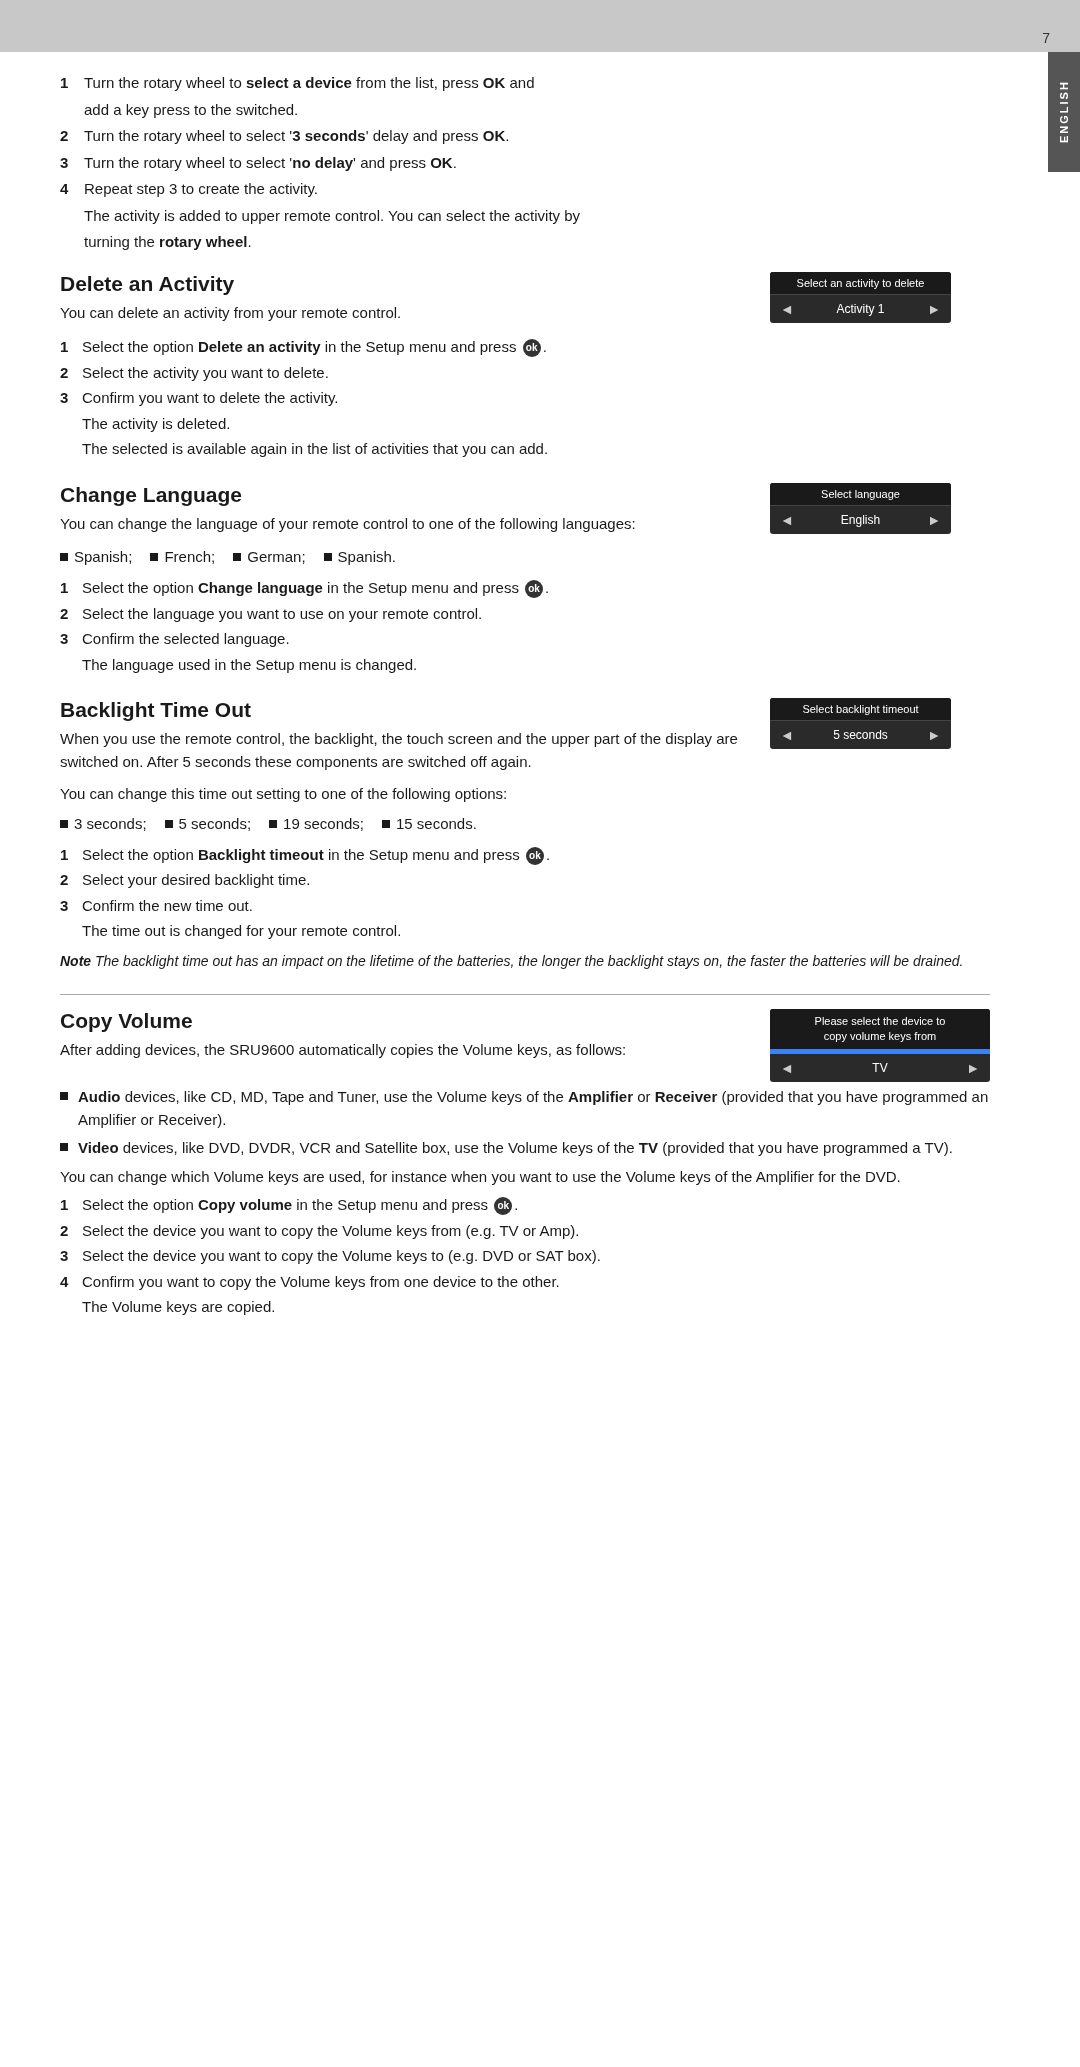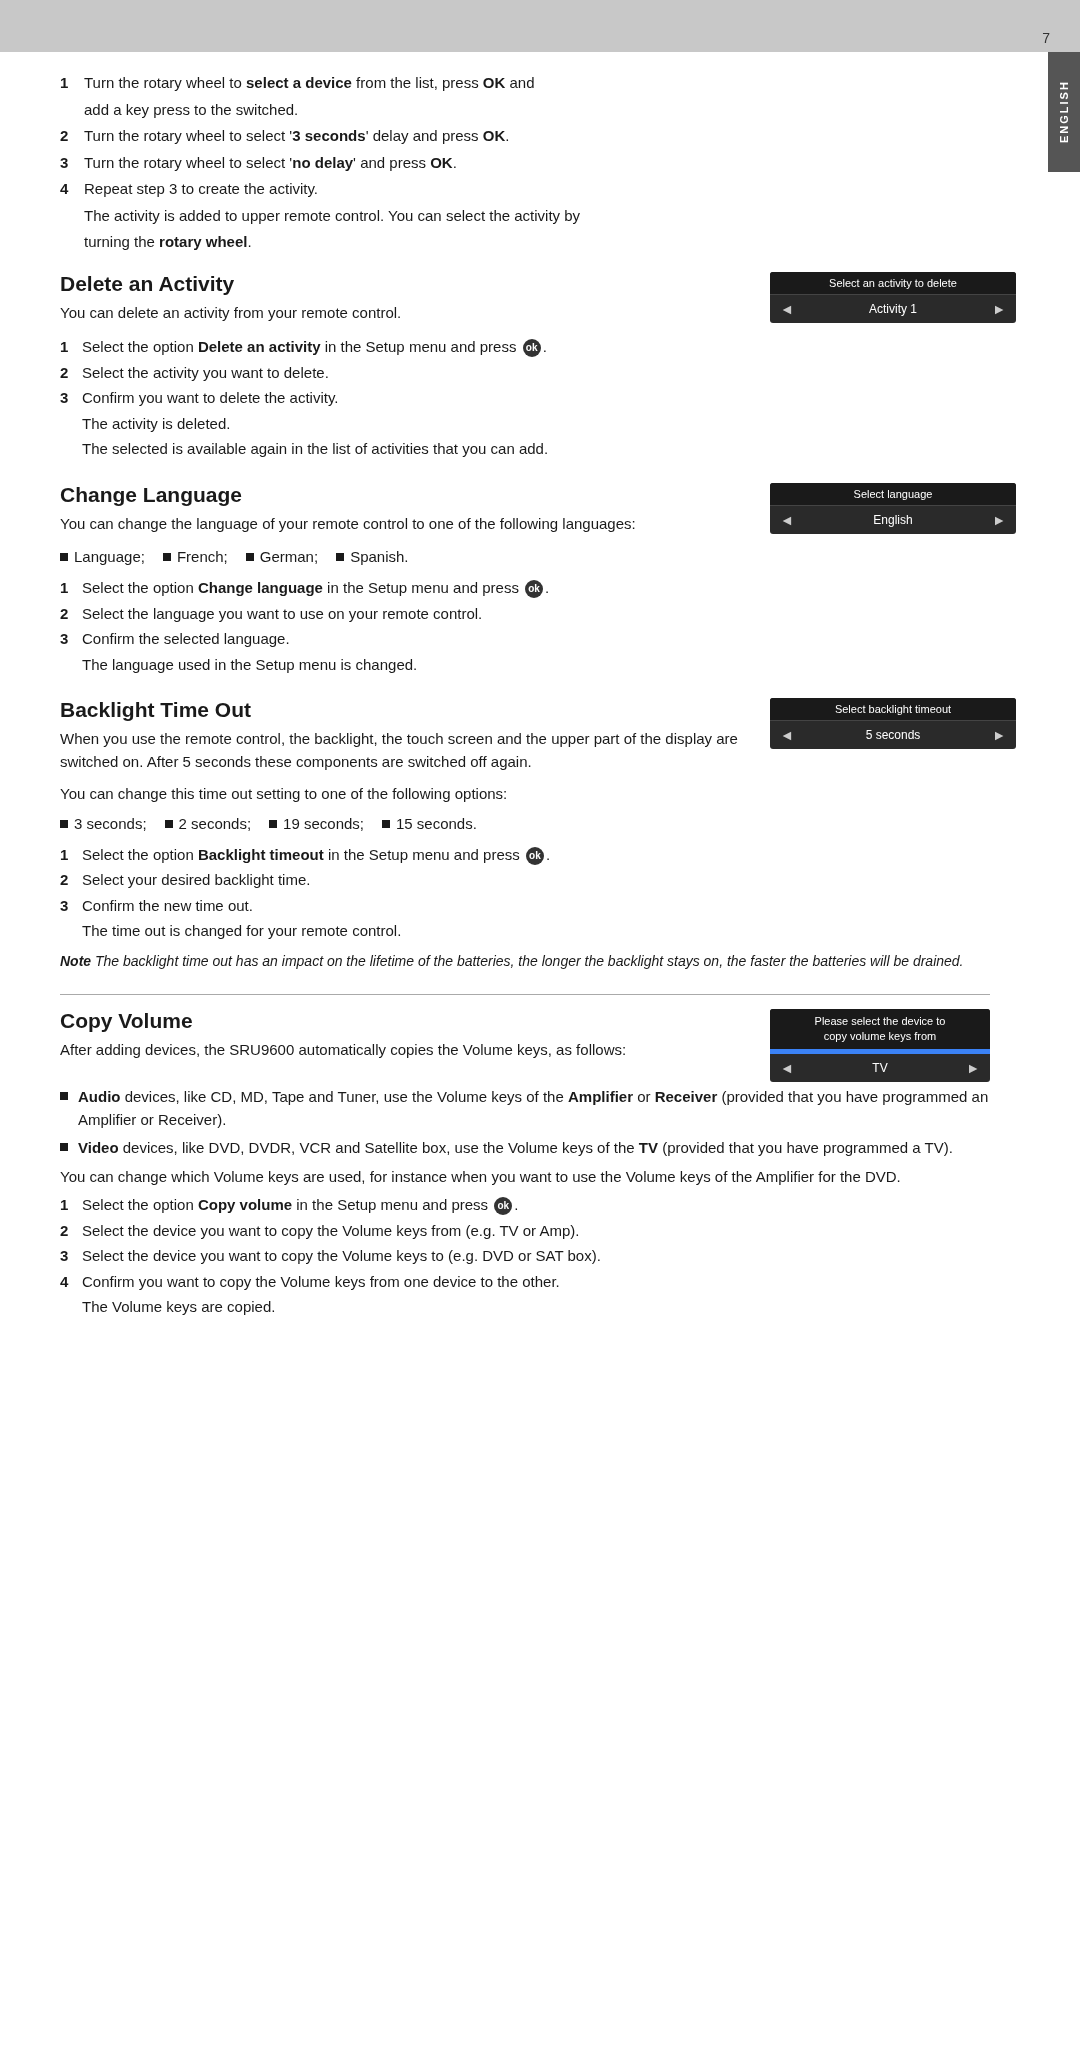--- a/index.html
+++ b/index.html
@@ -129,21 +129,21 @@
       margin-bottom: 6px;
     }
 
     
     .ui-mockup {
       background: #2a2a2a;
       color: #ffffff;
       border-radius: 3px;
       overflow: hidden;
       font-size: 12px;
-      width: 246px;
+      width: 181px;
     }
 
     .ui-mockup-header {
       background: #1a1a1a;
       padding: 5px 10px;
       font-size: 11px;
       text-align: center;
       border-bottom: 1px solid #444;
     }
 
@@ -374,21 +374,21 @@
               <span class="ui-mockup-arrow">◄</span>
               <span class="ui-mockup-value">English</span>
               <span class="ui-mockup-arrow">►</span>
             </div>
           </div>
         </div>
       </div>
       <div class="bullet-list">
         <div class="bullet-item">
           <span class="bullet-square"></span>
-          <span>Language;</span>
+          <span>Spanish;</span>
         </div>
         <div class="bullet-item">
           <span class="bullet-square"></span>
           <span>French;</span>
         </div>
         <div class="bullet-item">
           <span class="bullet-square"></span>
           <span>German;</span>
         </div>
         <div class="bullet-item">
@@ -433,21 +433,21 @@
         </div>
       </div>
       <div class="section-intro">You can change this time out setting to one of the following options:</div>
       <div class="bullet-list">
         <div class="bullet-item">
           <span class="bullet-square"></span>
           <span>3 seconds;</span>
         </div>
         <div class="bullet-item">
           <span class="bullet-square"></span>
-          <span>2 seconds;</span>
+          <span>5 seconds;</span>
         </div>
         <div class="bullet-item">
           <span class="bullet-square"></span>
           <span>19 seconds;</span>
         </div>
         <div class="bullet-item">
           <span class="bullet-square"></span>
           <span>15 seconds.</span>
         </div>
       </div>

